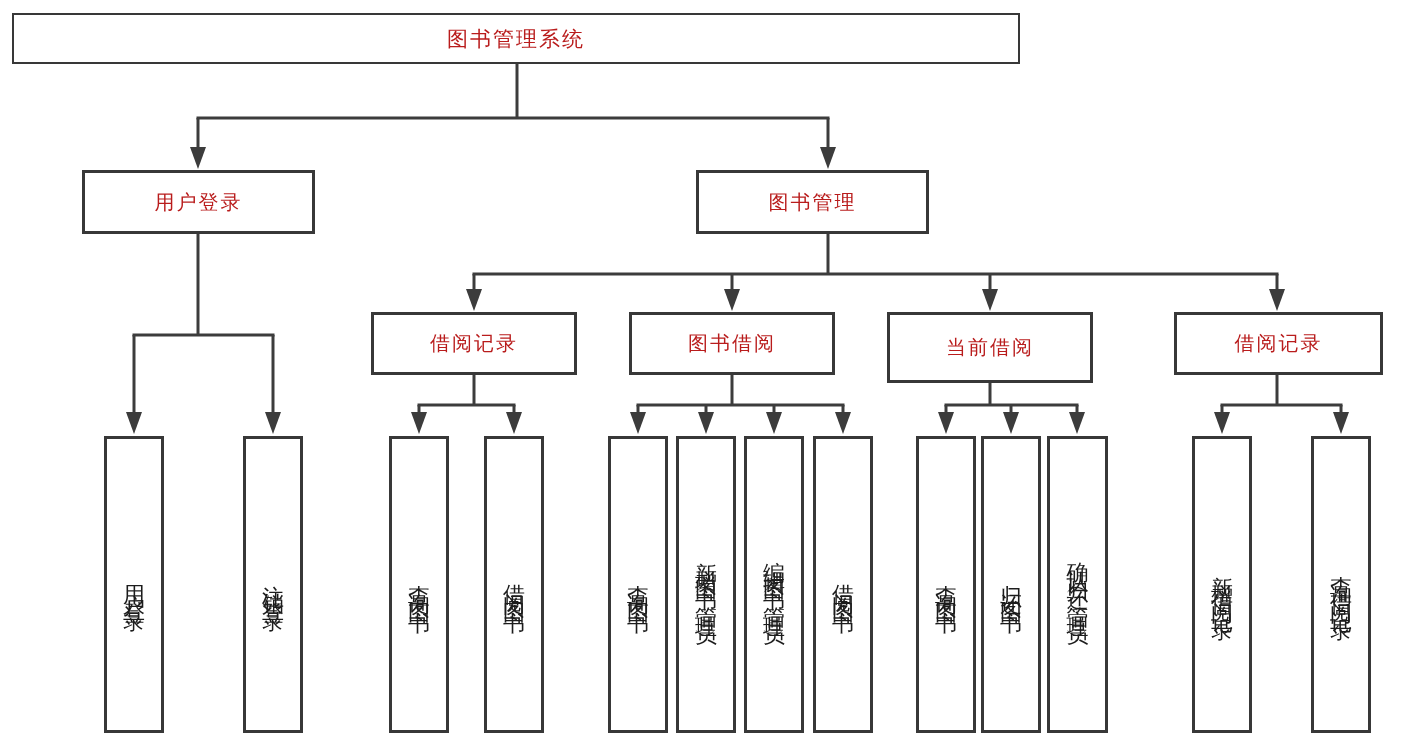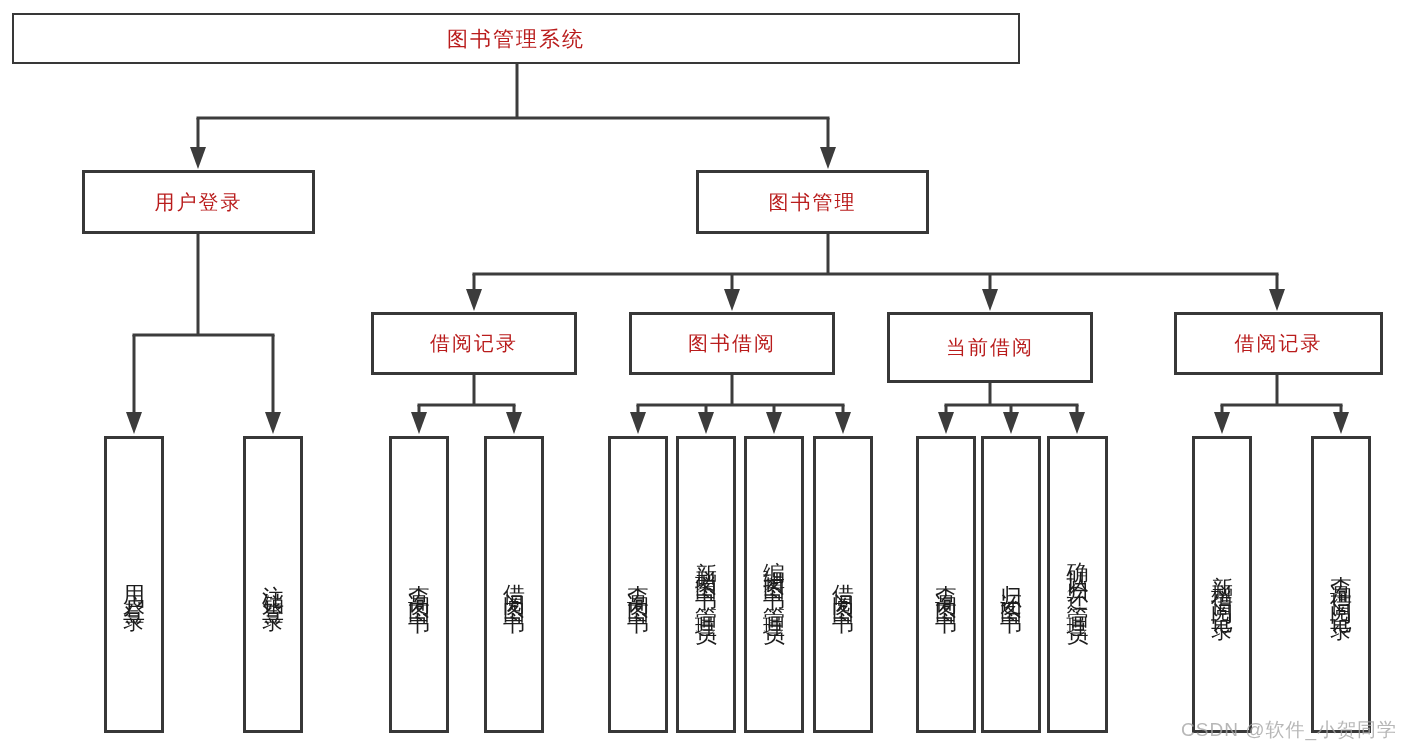--- a/index.html
+++ b/index.html
@@ -184,15 +184,14 @@
     <span>确认归还（管理员）</span>
   </div>
 
   <div class="box v" style="left:1192px; top:436px; width:60px; height:297px;">
     <span>新增借阅记录</span>
   </div>
   <div class="box v" style="left:1311px; top:436px; width:60px; height:297px;">
     <span>查询借阅记录</span>
   </div>
 
-  <div class="watermark">CSDN @软件_小贺同学</div>
 
 </div>
 
 </body></html>

